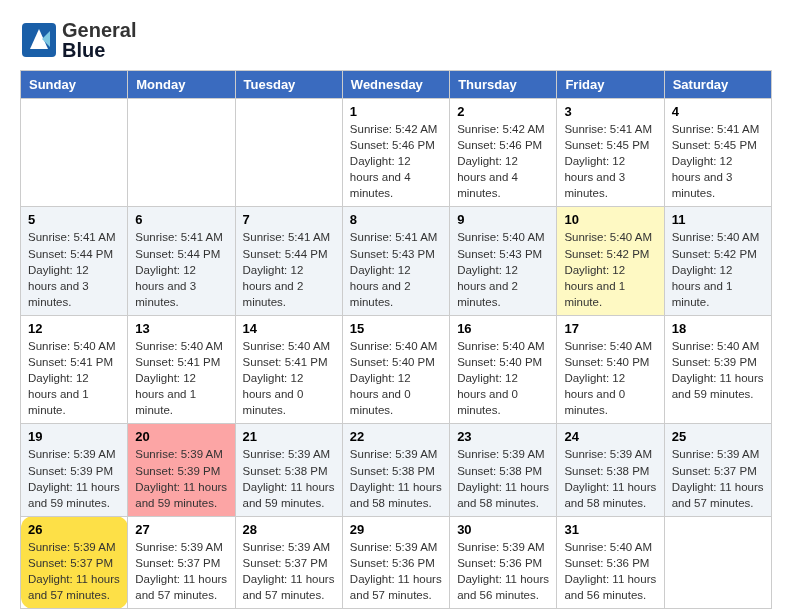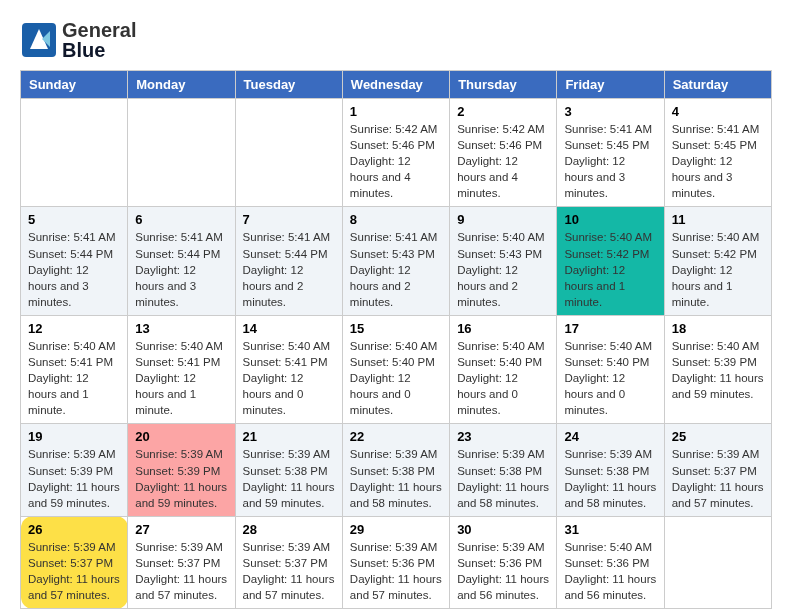--- a/index.html
+++ b/index.html
@@ -146,21 +146,21 @@
           <div class="day-info">Sunrise: 5:41 AM<br>Sunset: 5:44 PM<br>Daylight: 12 hours and 2 minutes.</div>
         </td>
         <td style="background: rgb(240, 244, 248);">
           <span class="day-number">8</span>
           <div class="day-info">Sunrise: 5:41 AM<br>Sunset: 5:43 PM<br>Daylight: 12 hours and 2 minutes.</div>
         </td>
         <td style="background: rgb(240, 244, 248);">
           <span class="day-number">9</span>
           <div class="day-info">Sunrise: 5:40 AM<br>Sunset: 5:43 PM<br>Daylight: 12 hours and 2 minutes.</div>
         </td>
-        <td style="background: #14b8a6; margin-left: 38px;">
+        <td style="background: #fef9c3; margin-left: 38px;">
           <span class="day-number">10</span>
           <div class="day-info">Sunrise: 5:40 AM<br>Sunset: 5:42 PM<br>Daylight: 12 hours and 1 minute.</div>
         </td>
         <td style="background: rgb(240, 244, 248);">
           <span class="day-number">11</span>
           <div class="day-info">Sunrise: 5:40 AM<br>Sunset: 5:42 PM<br>Daylight: 12 hours and 1 minute.</div>
         </td>
       </tr>
       <tr>
         <td style="background: rgb(255, 255, 255);">

